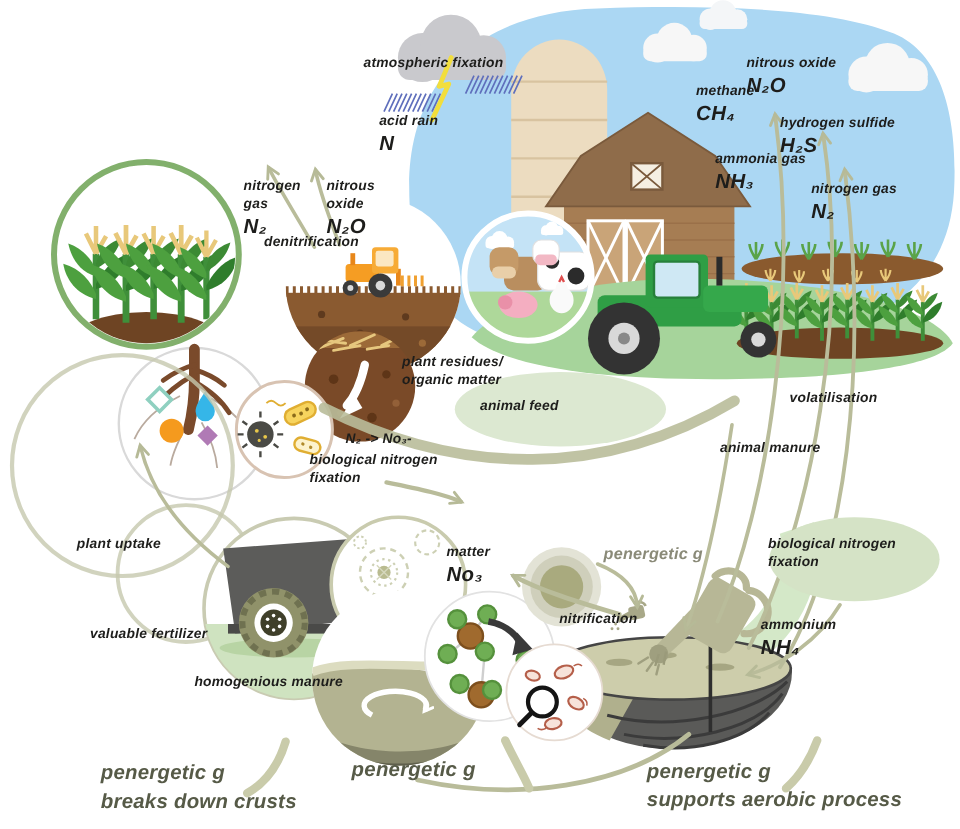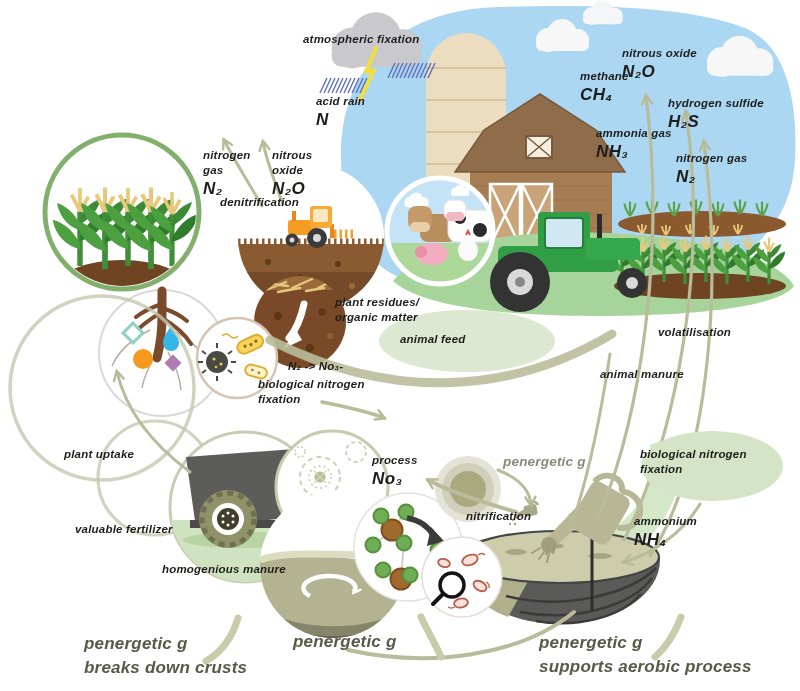--- a/index.html
+++ b/index.html
@@ -399,21 +399,21 @@
     <path d="M348,650 C430,668 520,656 574,612" stroke-width="4"></path>
     <path d="M238,618 C232,638 222,652 206,661" stroke="#c9cbaa" stroke-width="7"></path>
     <path d="M421,617 C429,634 437,647 441,657" stroke="#c9cbaa" stroke-width="7"></path>
     <path d="M681,617 C674,636 664,649 655,657" stroke="#c9cbaa" stroke-width="7"></path>
   </g>
 
   <ellipse cx="467" cy="341" rx="88" ry="31" fill="#dce8d1"></ellipse>
   <ellipse cx="712" cy="466" rx="71" ry="35" fill="#d5e3c6"></ellipse>
 </svg>
 
-<div class="lbl" style="left:303px;top:32px">atmospheric fixation</div>
+<div class="lbl" style="left:303px;top:46px">atmospheric fixation</div>
 
 <div class="lbl center" style="left:316px;top:94px;width:52px">
   <div>acid rain</div>
   <div class="f">N</div>
 </div>
 
 <div class="lbl center" style="left:203px;top:148px;width:66px">
   <div>nitrogen gas</div>
   <div class="f">N₂</div>
 </div>
@@ -428,21 +428,21 @@
 <div class="lbl center" style="left:622px;top:46px;width:76px">
   <div>nitrous oxide</div>
   <div class="f">N₂O</div>
 </div>
 
 <div class="lbl center" style="left:580px;top:69px;width:54px">
   <div>methane</div>
   <div class="f">CH₄</div>
 </div>
 
-<div class="lbl center" style="left:668px;top:96px;width:96px">
+<div class="lbl center" style="left:650px;top:96px;width:96px">
   <div>hydrogen sulfide</div>
   <div class="f">H₂S</div>
 </div>
 
 <div class="lbl center" style="left:596px;top:126px;width:76px">
   <div>ammonia gas</div>
   <div class="f">NH₃</div>
 </div>
 
 <div class="lbl center" style="left:676px;top:151px;width:72px">
@@ -468,21 +468,21 @@
   <div>fixation</div>
 </div>
 
 <div class="lbl" style="left:64px;top:447px">plant uptake</div>
 
 <div class="lbl" style="left:75px;top:522px">valuable fertilizer</div>
 
 <div class="lbl" style="left:162px;top:562px">homogenious manure</div>
 
 <div class="lbl center" style="left:372px;top:453px;width:50px">
-  <div>process</div>
+  <div>matter</div>
   <div class="f">No₃</div>
 </div>
 
 <div class="lbl pen-g" style="left:503px;top:453px">penergetic g</div>
 
 <div class="lbl" style="left:466px;top:509px">nitrification</div>
 
 <div class="lbl center" style="left:640px;top:447px;width:145px">
   <div>biological nitrogen</div>
   <div>fixation</div>

